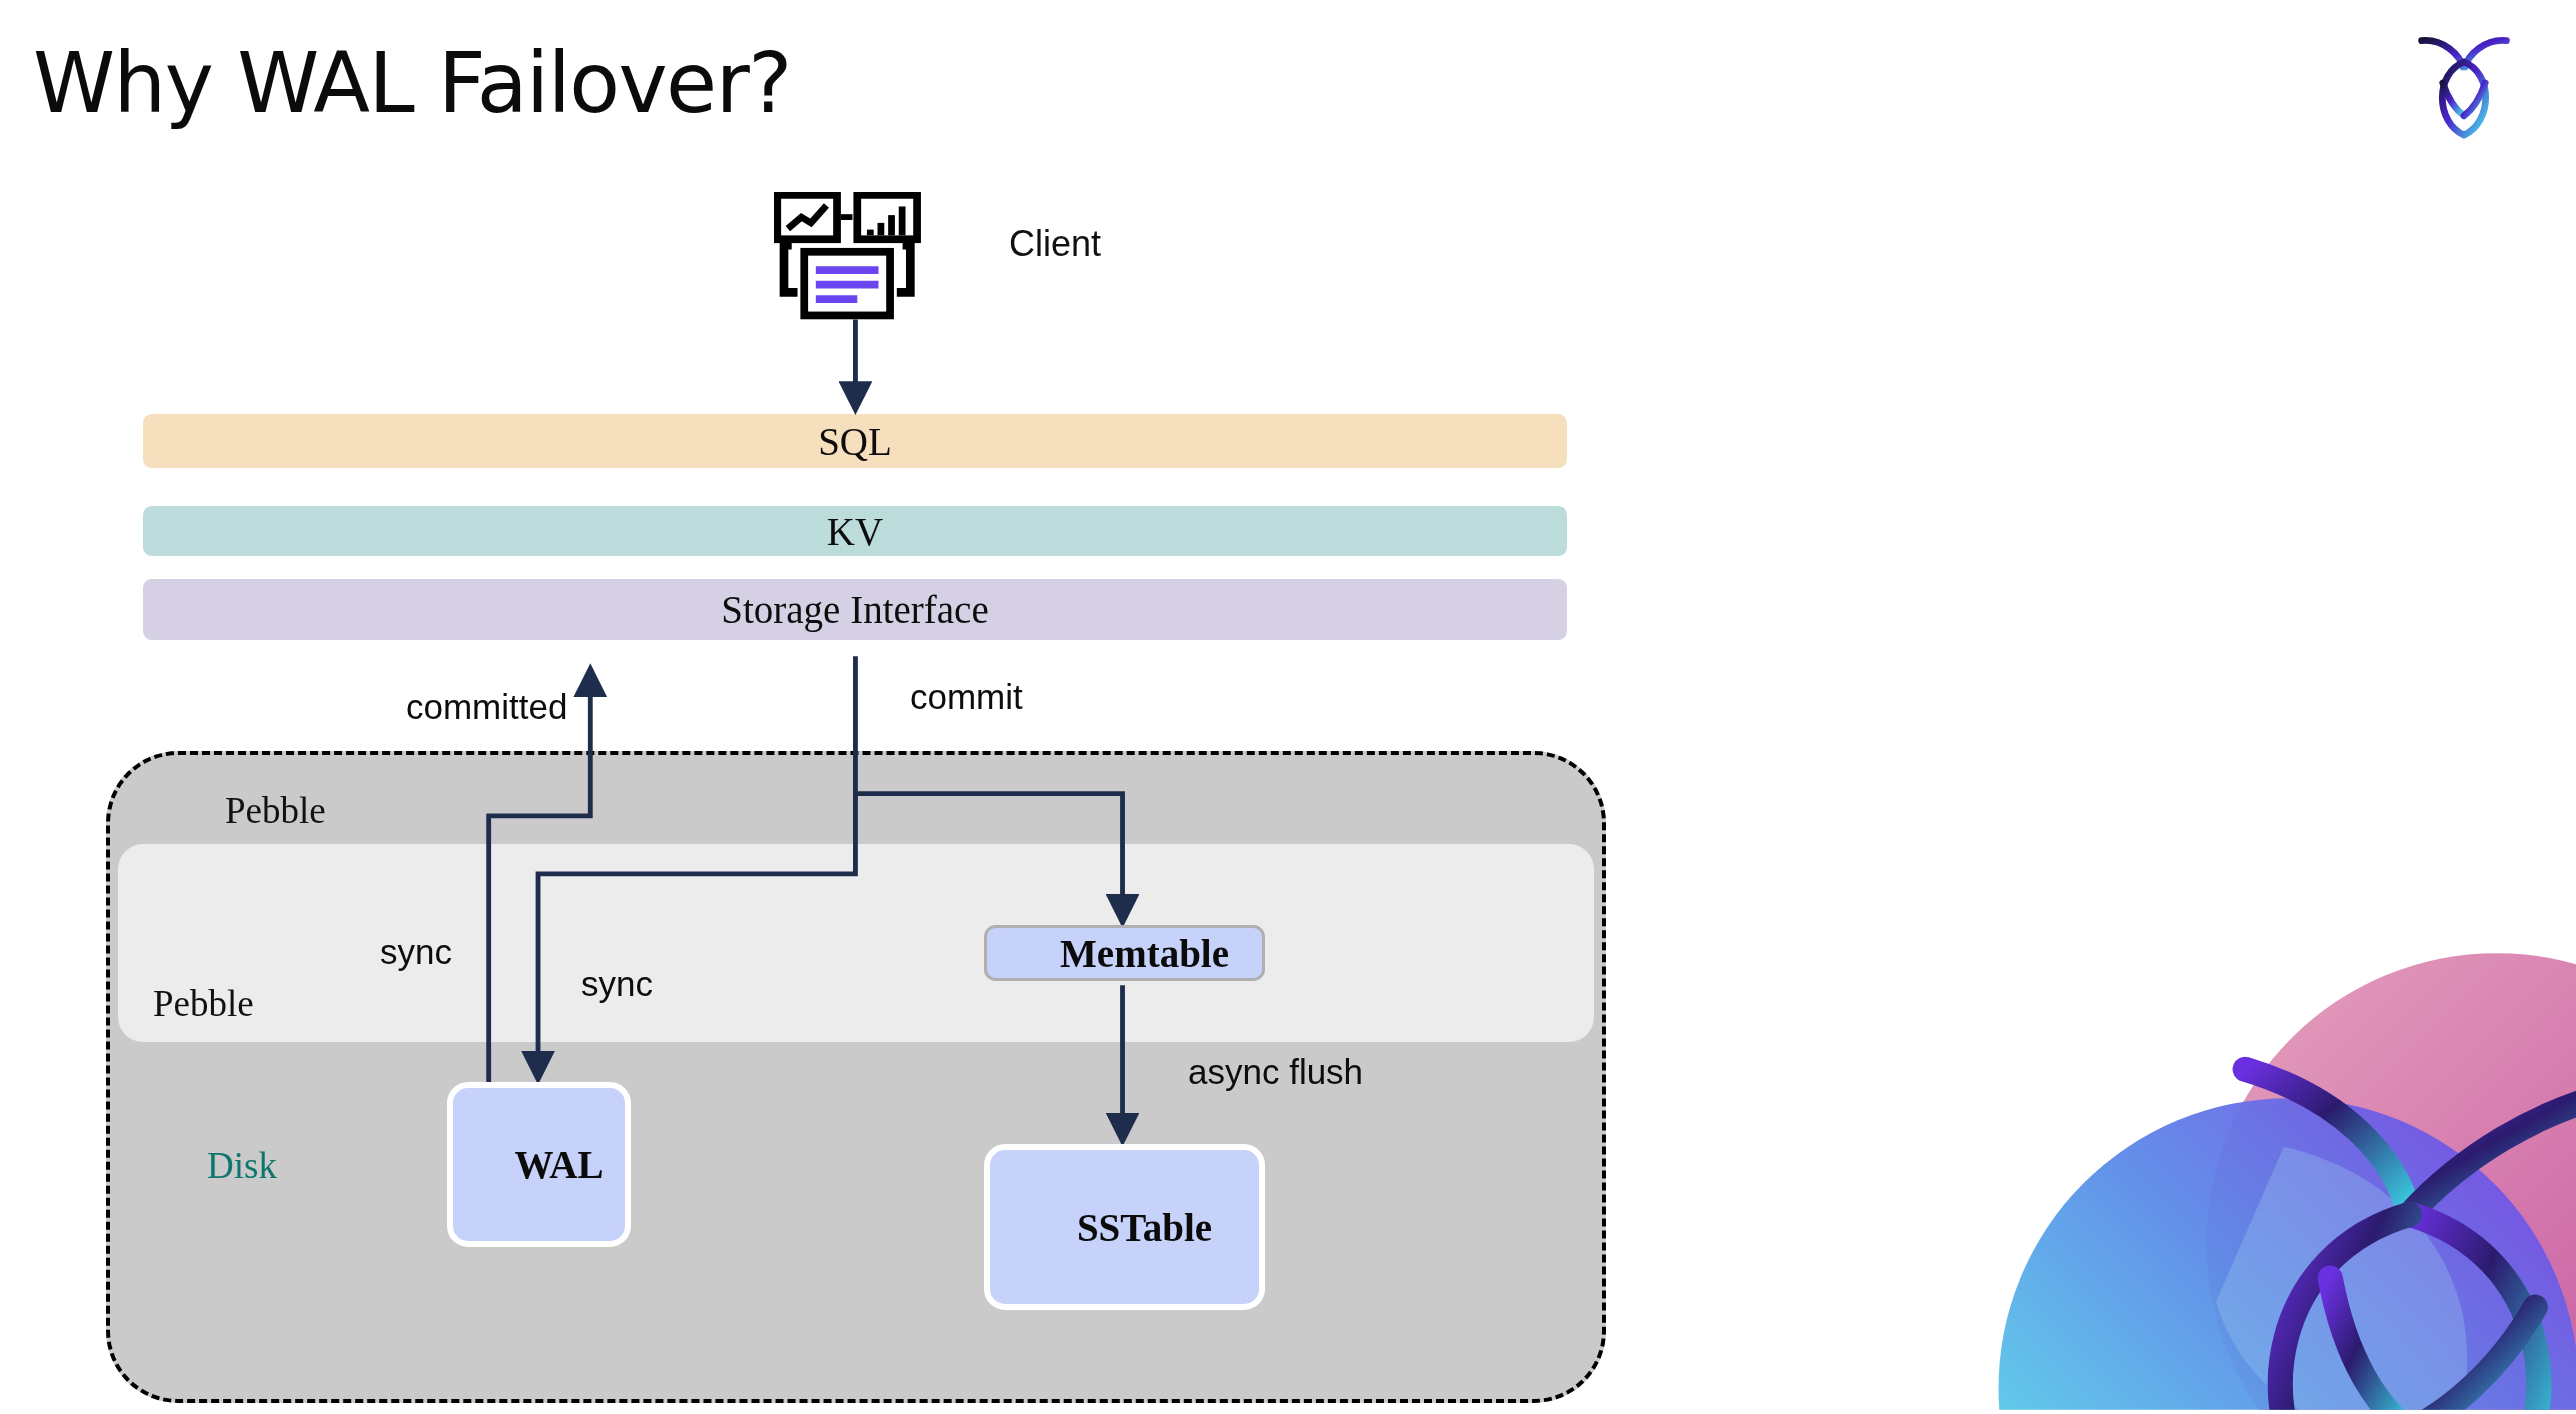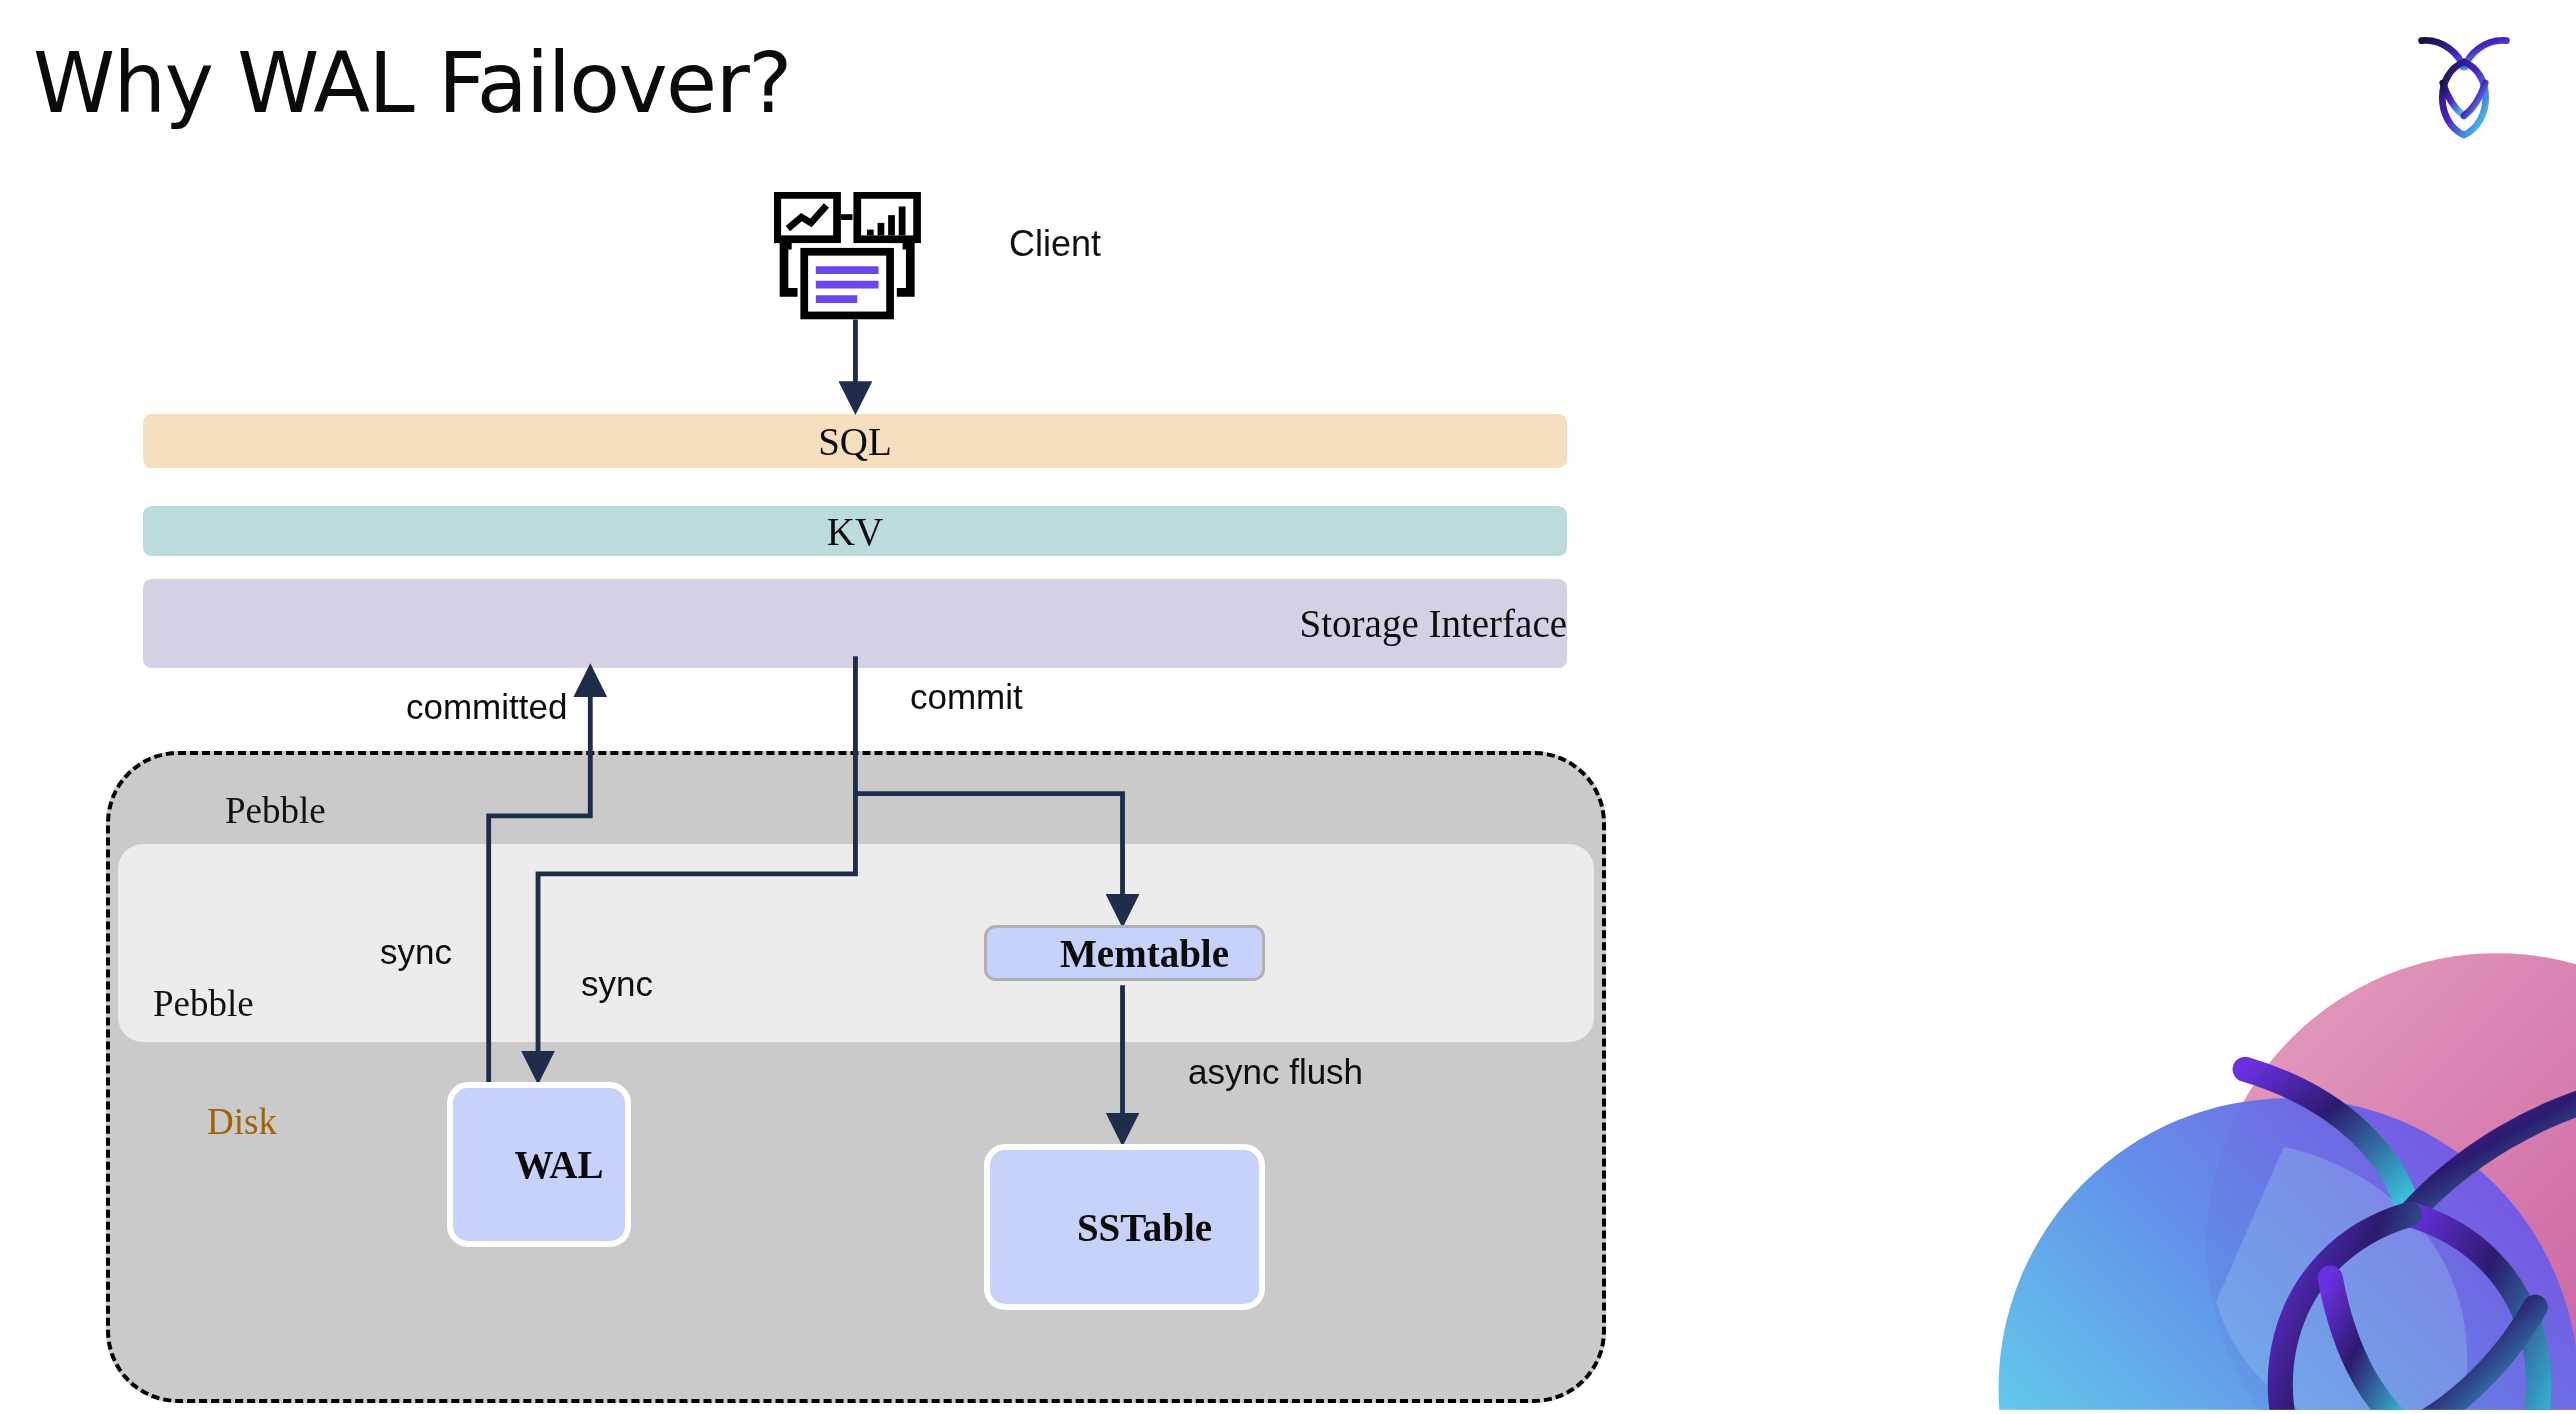--- a/index.html
+++ b/index.html
@@ -79,21 +79,21 @@
     border-radius: 8.7px;
     display: flex;
     align-items: center;
     justify-content: center;
     font-family: "Liberation Serif", serif;
     font-size: 39px;
     color: #0d0d0d;
   }
   #layer-sql      { top: 414px; height: 54px; background: #f5dfbd; }
   #layer-kv       { top: 506px; height: 50px; background: #bcdcdc; }
-  #layer-storage  { top: 579px; height: 89px; background: #d6d0e4; justify-content: flex-end; }
+  #layer-storage  { top: 579px; height: 61px; background: #d6d0e4; }
 
   
   #pebble-container {
     position: absolute;
     left: 106px;
     top: 751px;
     width: 1500px;
     height: 652px;
     background: #cacaca;
     border: 4.8px dashed #000000;
@@ -123,24 +123,24 @@
     position: absolute;
     left: 153px;
     top: 982px;
     font-family: "Liberation Serif", serif;
     font-size: 37px;
     color: #111111;
   }
   #disk-label {
     position: absolute;
     left: 207px;
-    top: 1100px;
+    top: 1144px;
     font-family: "Liberation Serif", serif;
     font-size: 37px;
-    color: #a16207;
+    color: #0f766e;
   }
 
   
   .data-box {
     position: absolute;
     background: #c7d2fa;
     display: flex;
     align-items: center;
     justify-content: center;
     font-family: "Liberation Serif", serif;

